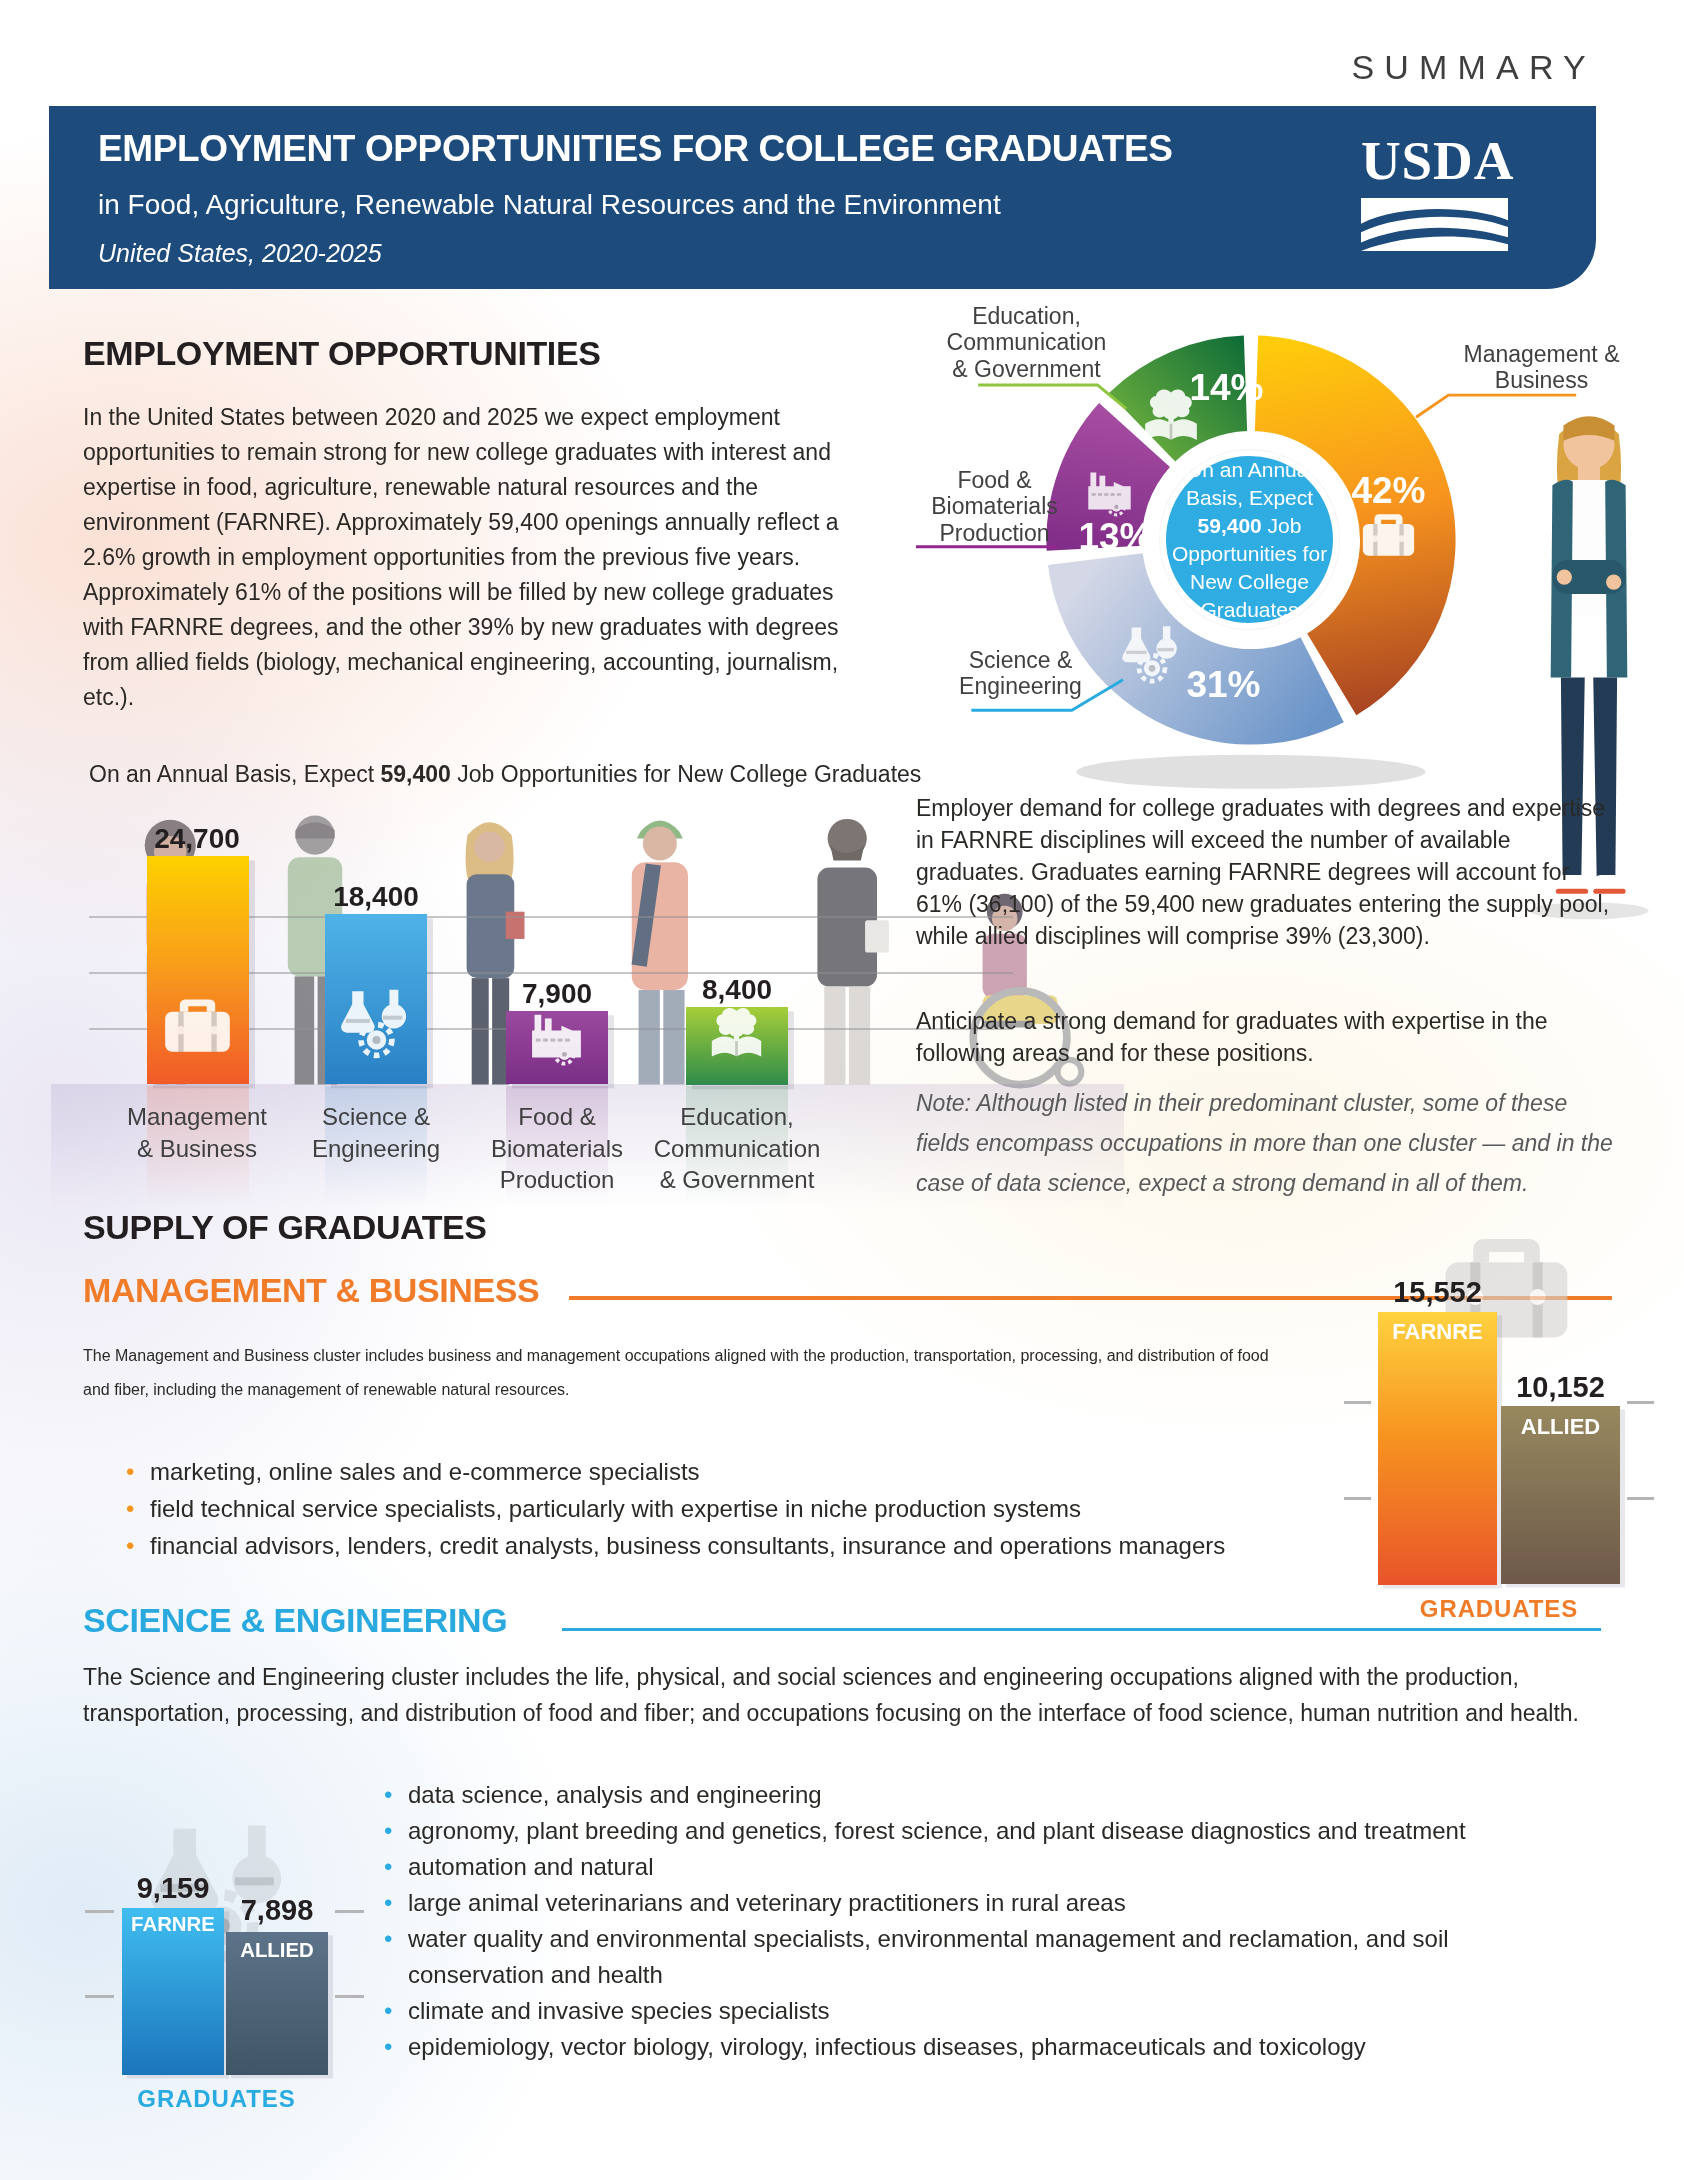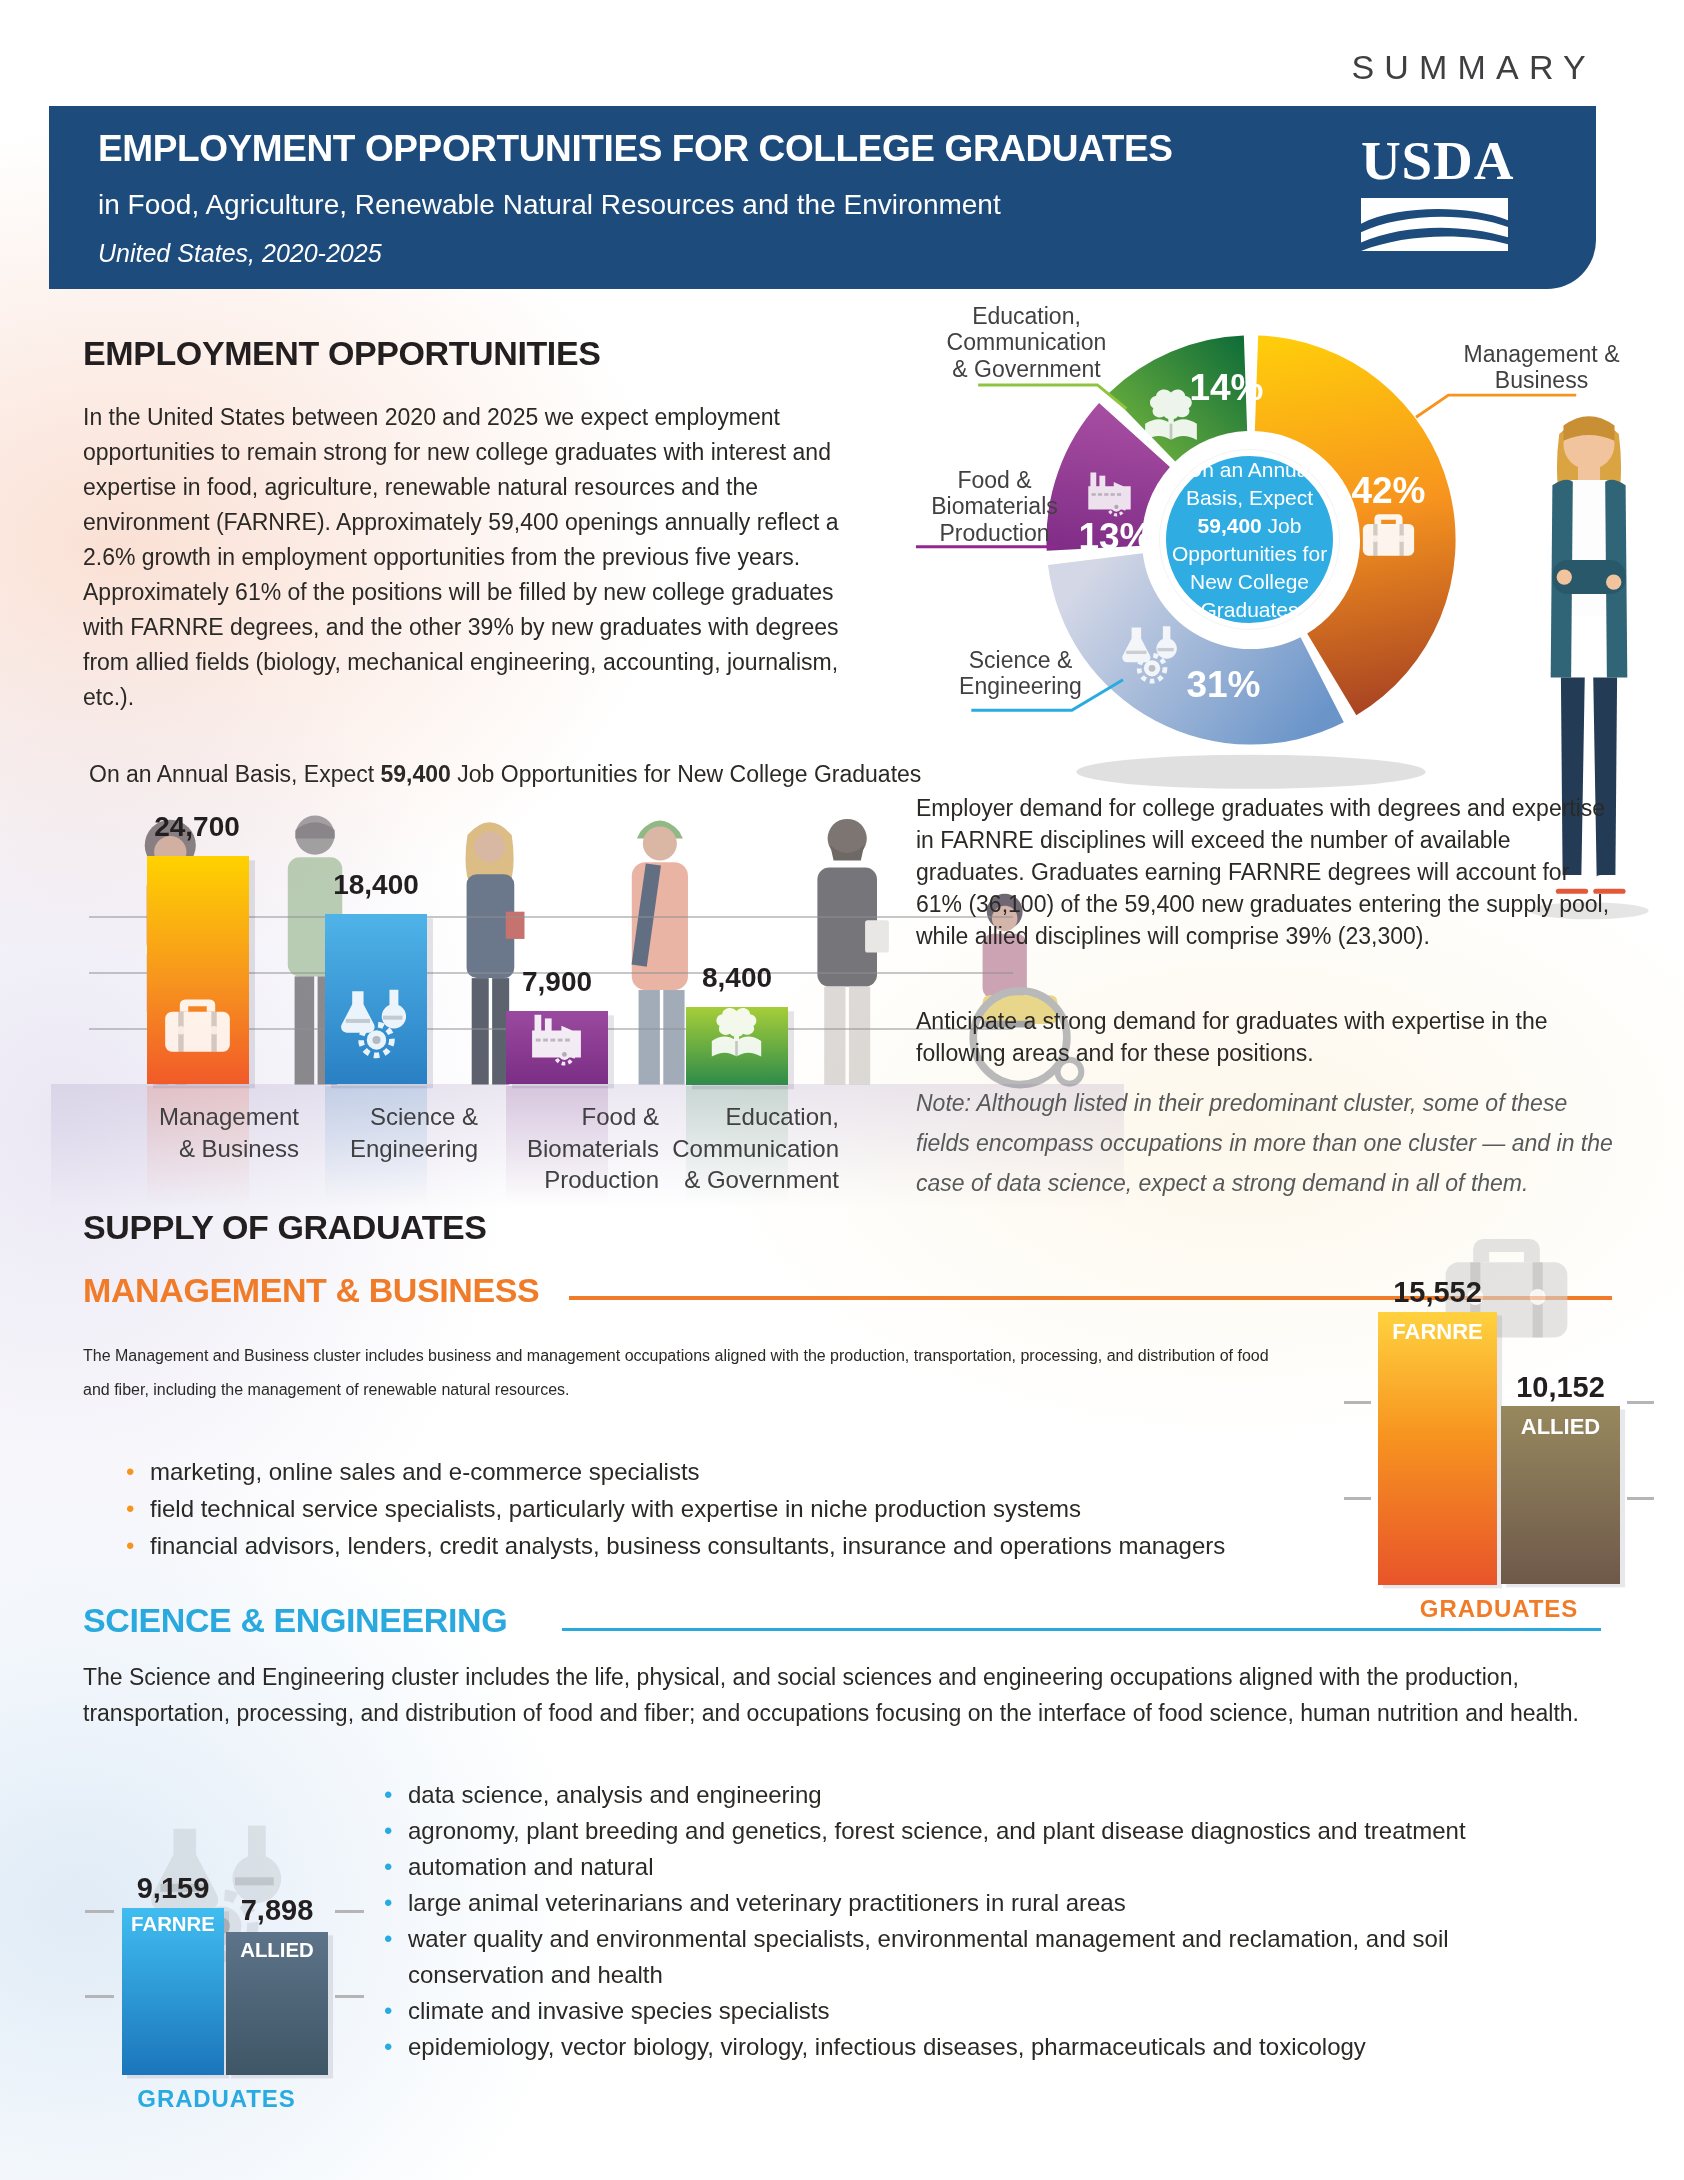--- a/index.html
+++ b/index.html
@@ -22,22 +22,22 @@
   #emp-para{top:400px;left:83px;width:762px;font-size:23px;line-height:35px;color:#2b2926;}
   .pct{width:119px;text-align:center;font-size:37px;font-weight:700;color:#fff;}
   .callout{font-size:23px;line-height:26.4px;color:#414042;text-align:center;white-space:pre-line;}
   #donut-center{top:450px;left:1160px;width:167px;height:167px;border-radius:50%;background:#2face2;border:6.8px solid #fff;
      box-shadow:0 0 0 0.9px rgba(0,0,0,.05);display:flex;align-items:center;justify-content:center;text-align:center;}
   #donut-center .t{font-size:21px;line-height:28px;color:#fff;padding:0 5.1px;}
   #chart-title{top:761px;left:89px;font-size:23px;color:#2b2926;white-space:nowrap;}
   .bold{font-weight:700;}
   .gridline{height:1.7px;background:#8f8f93;opacity:.5;}
   .bar{position:absolute;box-shadow:6px 4.3px 0 rgba(95,85,110,.16);}
-  .barval{position:absolute;width:204px;text-align:center;font-size:28px;font-weight:700;color:#231f20;}
-  .cat{position:absolute;width:204px;text-align:right;font-size:24px;line-height:31.5px;color:#404041;white-space:pre-line;}
+  .barval{position:absolute;width:204px;text-align:center;font-size:28px;font-weight:700;color:#231f20;margin-top:12px;}
+  .cat{position:absolute;width:204px;text-align:center;font-size:24px;line-height:31.5px;color:#404041;white-space:pre-line;}
   #reflect{top:1084px;left:51px;width:1073px;height:149px;background:linear-gradient(180deg,rgba(129,104,166,.16),rgba(129,104,166,0) 85%);}
   .refcol{position:absolute;top:1086px;height:119px;opacity:.18;}
   #demand-p1,#demand-p2{left:916px;width:703px;font-size:23px;line-height:32px;color:#2b2926;}
   #demand-p1{top:792px;}
   #demand-p2{top:1005px;}
   #note{top:1083px;left:916px;width:711px;font-size:23px;line-height:40px;font-style:italic;color:#58595b;}
   #supply-heading{top:1208px;left:83px;}
   .sec-h{font-size:34px;font-weight:700;letter-spacing:-0.4px;}
   #mb-heading{top:1271px;left:83px;color:#f07b28;}
   #mb-rule{top:1296px;left:569px;width:1043px;height:4.3px;background:#f07b28;}

